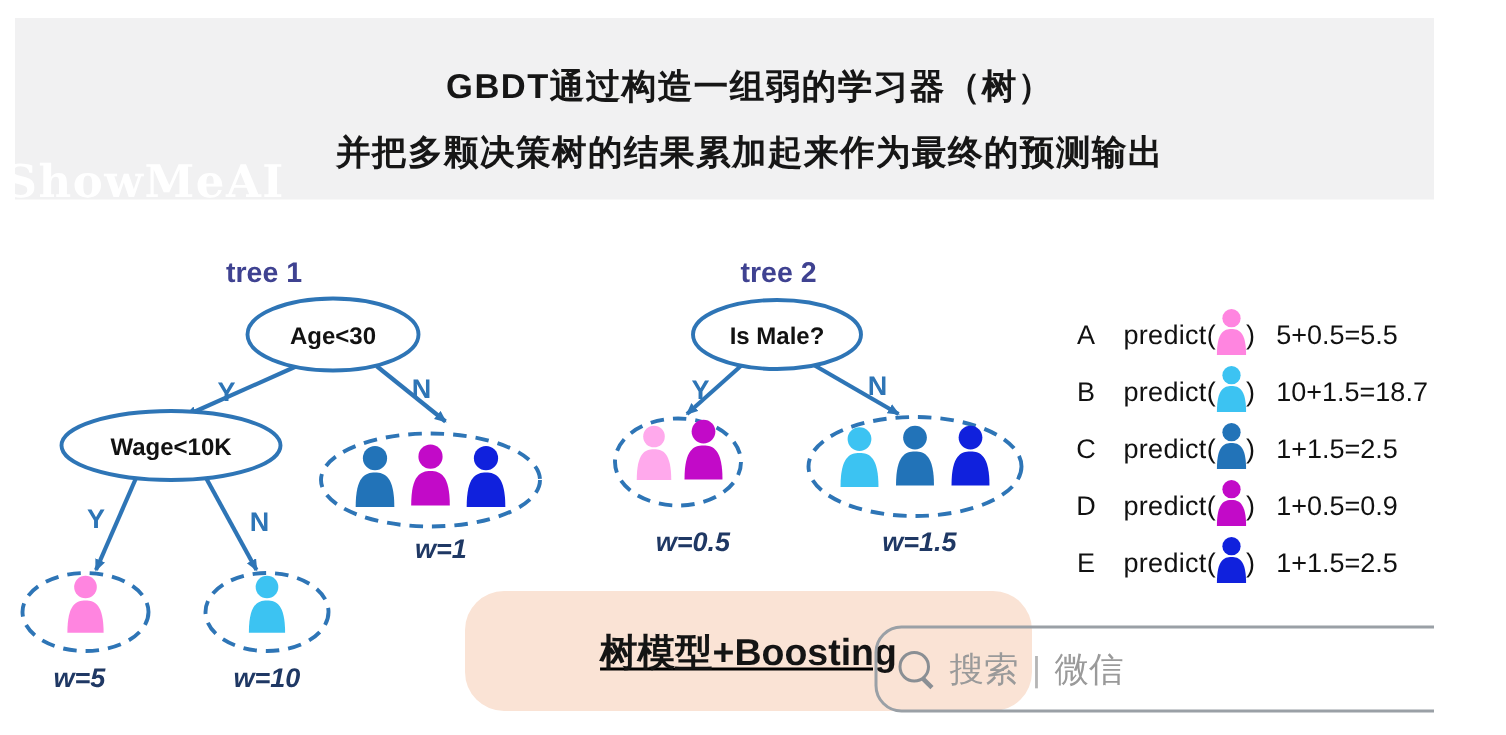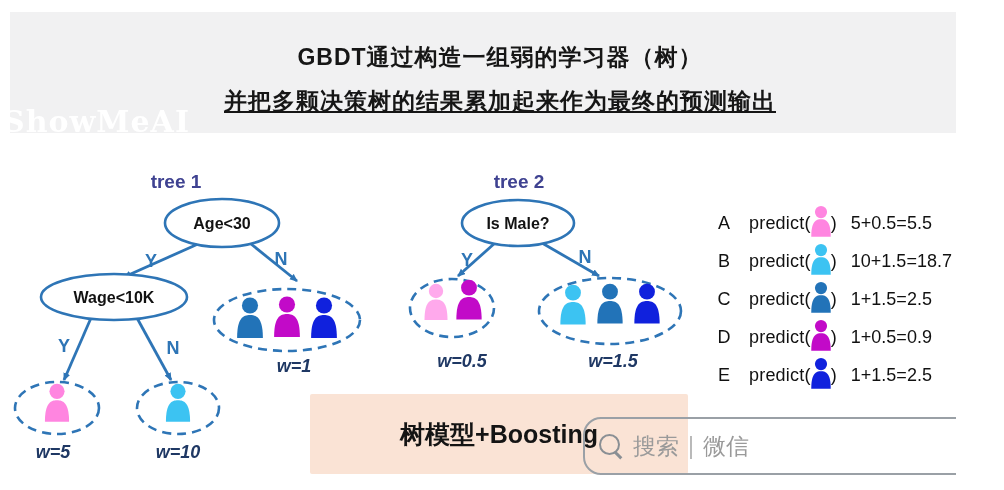--- a/index.html
+++ b/index.html
@@ -10,21 +10,21 @@
   
   .header-panel{
     position:absolute;left:10px;top:12px;width:980px;height:121px;
     background:#f1f1f2;
   }
   .title-line{
     position:absolute;left:0;width:100%;text-align:center;
     font-size:23px;font-weight:700;color:#161616;letter-spacing:1px;
   }
   .title-1{top:30px;}
-  .title-2{top:74px;text-decoration:underline;}
+  .title-2{top:74px;}
   .watermark{
     position:absolute;left:3px;top:104px;
     font-family:"DejaVu Serif","Liberation Serif",serif;
     font-size:30px;font-weight:700;color:#ffffff;letter-spacing:1px;
     z-index:3;
   }
   
   svg.diagram{position:absolute;left:0;top:0;z-index:2;}
   .node-ellipse{fill:#ffffff;stroke:#2e75b6;stroke-width:2.6;}
   .dashed-ellipse{fill:none;stroke:#2e75b6;stroke-width:2.6;stroke-dasharray:9 6;}
@@ -40,22 +40,22 @@
     position:absolute;left:0;height:34px;display:flex;align-items:center;
     font-size:18px;color:#111;white-space:nowrap;
   }
   .p-id{display:inline-block;width:20px;text-align:center;margin-right:15px;}
   .p-fn{letter-spacing:0.2px;}
   .p-icon{margin:0 -1px;position:relative;top:-2px;}
   .p-formula{margin-left:14px;}
   
   .caption-box{
     position:absolute;left:310px;top:394px;width:378px;height:80px;
-    border-radius:2px;z-index:1;
-    display:flex;align-items:center;justify-content:center;
+    border-radius:26px;z-index:1;
+    display:flex;align-items:center;justify-content:center;text-decoration:underline;
   }
   .caption-text{font-size:25px;font-weight:700;color:#141414;}
   .search-pill{
     position:absolute;left:583px;top:417px;width:440px;height:58px;
     border:2px solid #9aa0a6;border-radius:18px;background:transparent;
     display:flex;align-items:center;padding-left:14px;box-sizing:border-box;
     z-index:2;white-space:nowrap;
   }
   .mag{position:relative;width:24px;height:24px;margin-right:10px;flex:none;}
   .mag-circle{

